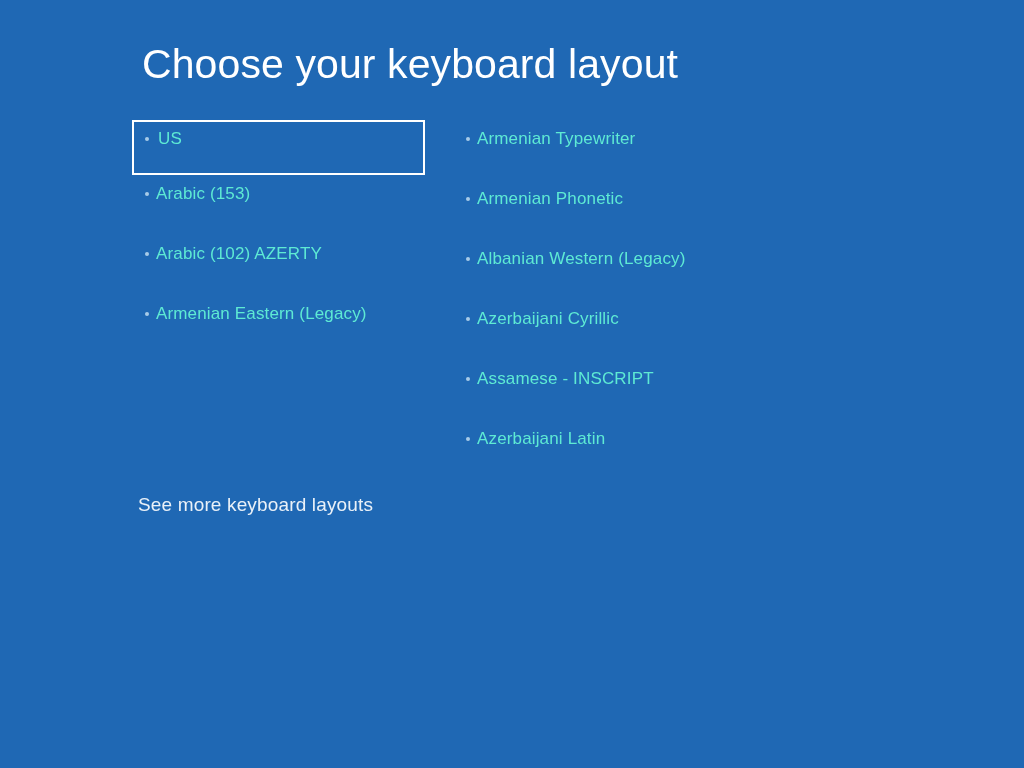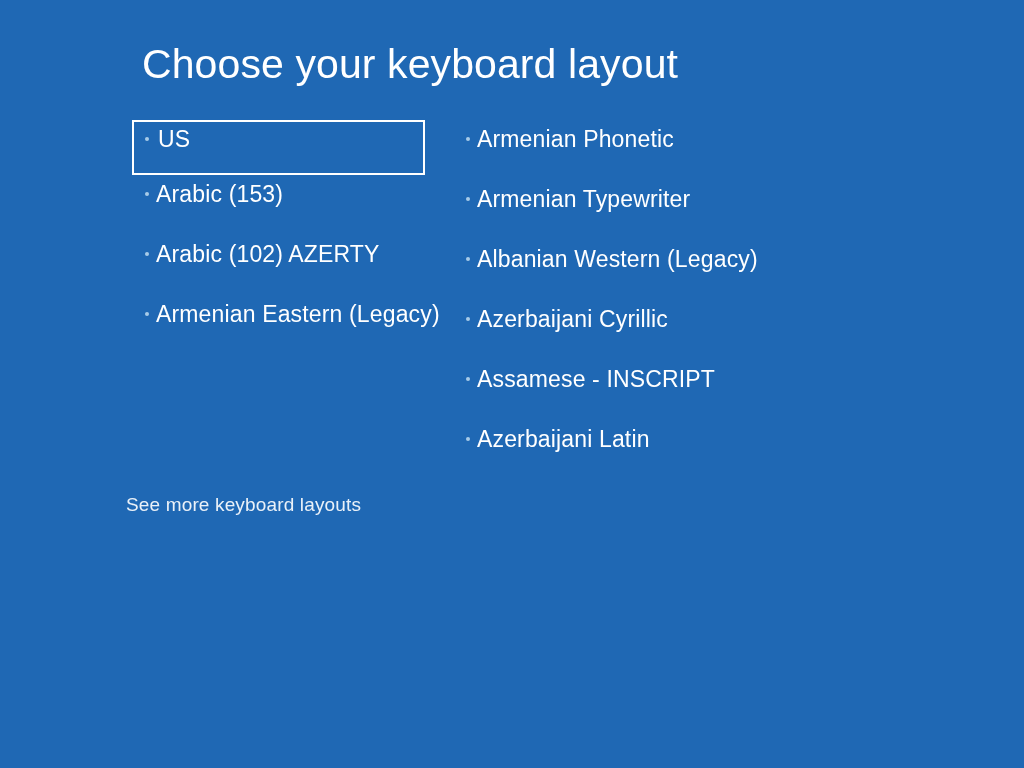--- a/index.html
+++ b/index.html
@@ -63,43 +63,43 @@
     width: 4px;
     height: 4px;
     border-radius: 50%;
     background: #a8cbe8;
   }
   #column-right .layout-item .bullet { left: 13px; }
 
   .layout-item .label {
     display: block;
     margin-left: 11px;
-    font-size: 23px;
+    font-size: 17px;
     font-weight: 300;
-    color: #ffffff;
+    color: #5eead4;
     line-height: 26px;
     letter-spacing: 0.15px;
     white-space: nowrap;
     padding-top: 6px;
   }
 
   
   .layout-item.selected {
     width: 293px;
     height: 55px;
     border: 2px solid #ffffff;
     padding-left: 11px;
   }
   .layout-item.selected .bullet { left: 11px; top: 15px; }
   .layout-item.selected .label  { padding-top: 4px; }
 
   
   #see-more-link {
     position: absolute;
-    left: 126px;
+    left: 138px;
     top: 492px;
     font-size: 19px;
     font-weight: 300;
     color: #eaf1f8;
     line-height: 26px;
     letter-spacing: 0.15px;
     white-space: nowrap;
     cursor: pointer;
   }
 </style>
@@ -125,25 +125,25 @@
       </div>
       <div class="layout-item">
         <span class="bullet"></span>
         <span class="label">Armenian Eastern (Legacy)</span>
       </div>
     </div>
 
   <div id="column-right" class="layout-column">
       <div class="layout-item">
         <span class="bullet"></span>
-        <span class="label">Armenian Phonetic</span>
+        <span class="label">Armenian Typewriter</span>
       </div>
       <div class="layout-item">
         <span class="bullet"></span>
-        <span class="label">Armenian Typewriter</span>
+        <span class="label">Armenian Phonetic</span>
       </div>
       <div class="layout-item">
         <span class="bullet"></span>
         <span class="label">Albanian Western (Legacy)</span>
       </div>
       <div class="layout-item">
         <span class="bullet"></span>
         <span class="label">Azerbaijani Cyrillic</span>
       </div>
       <div class="layout-item">

